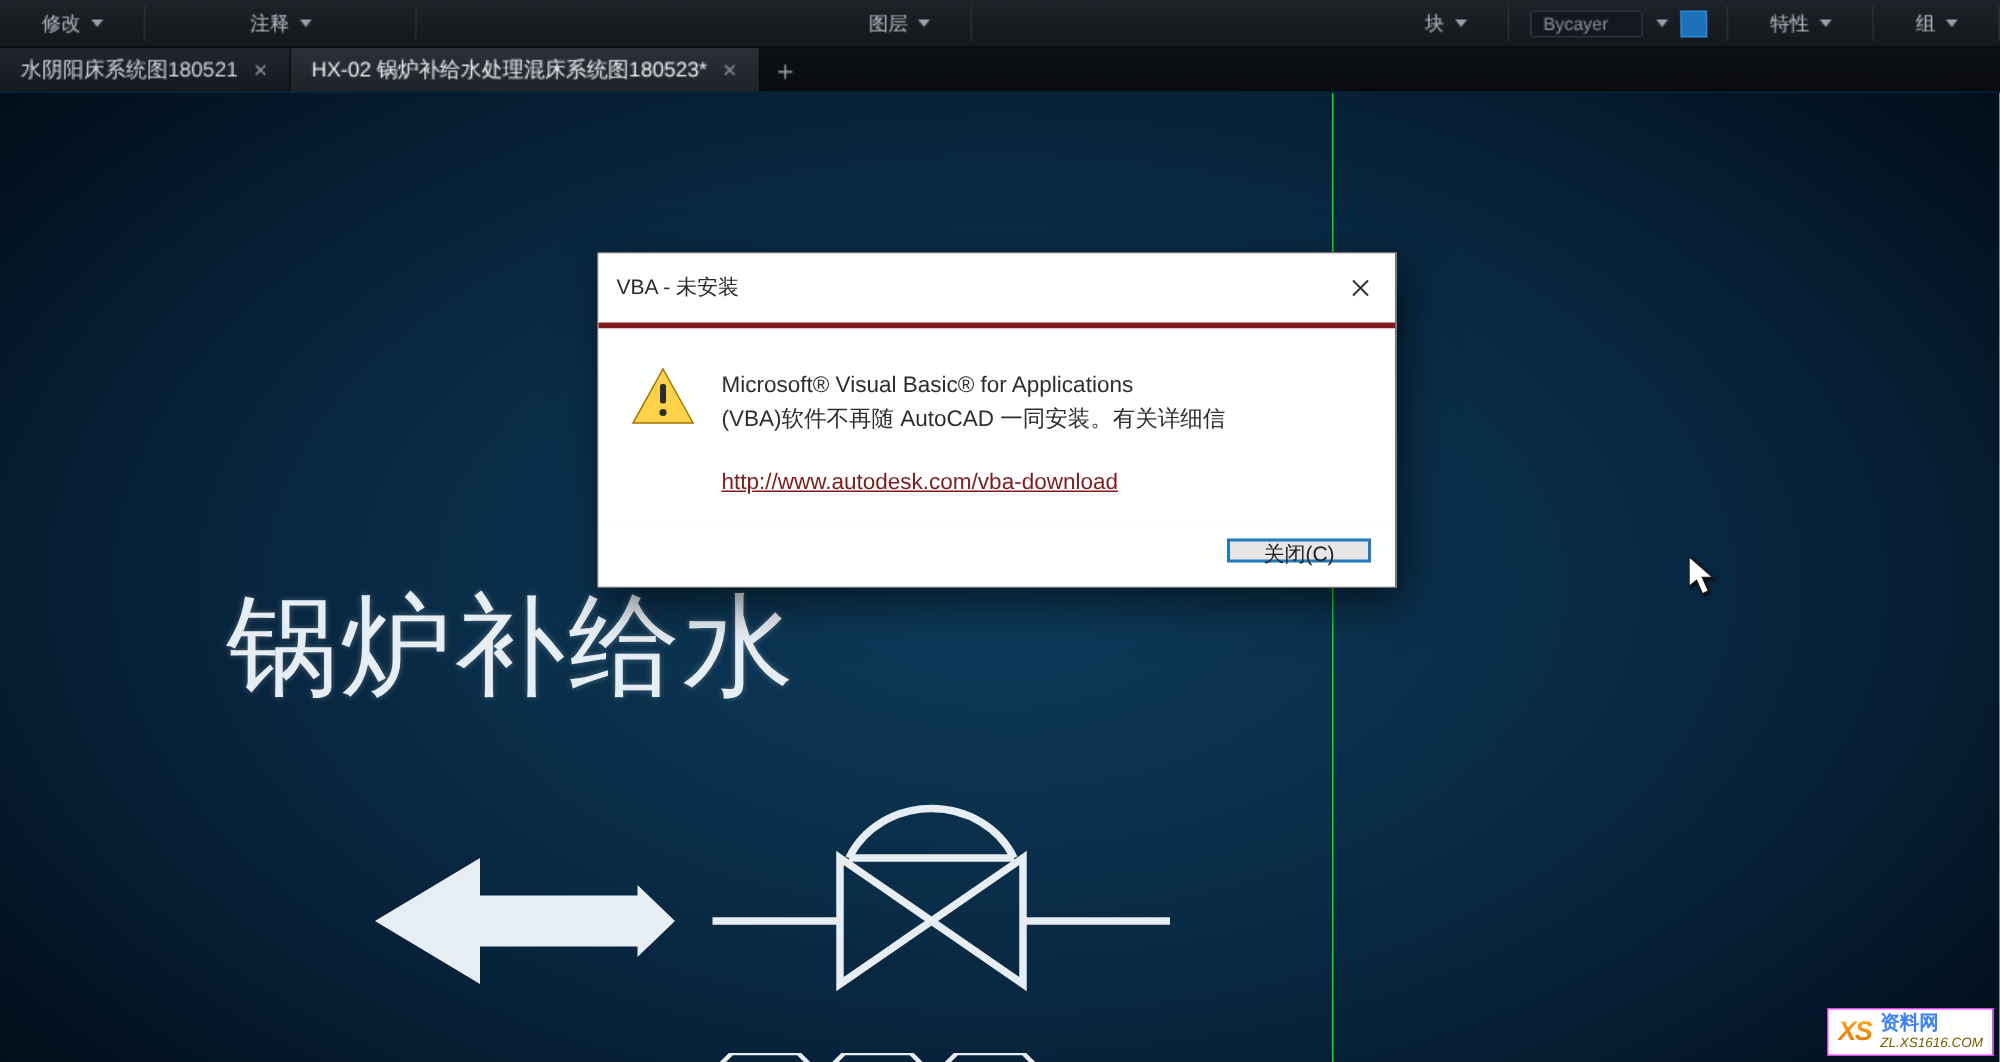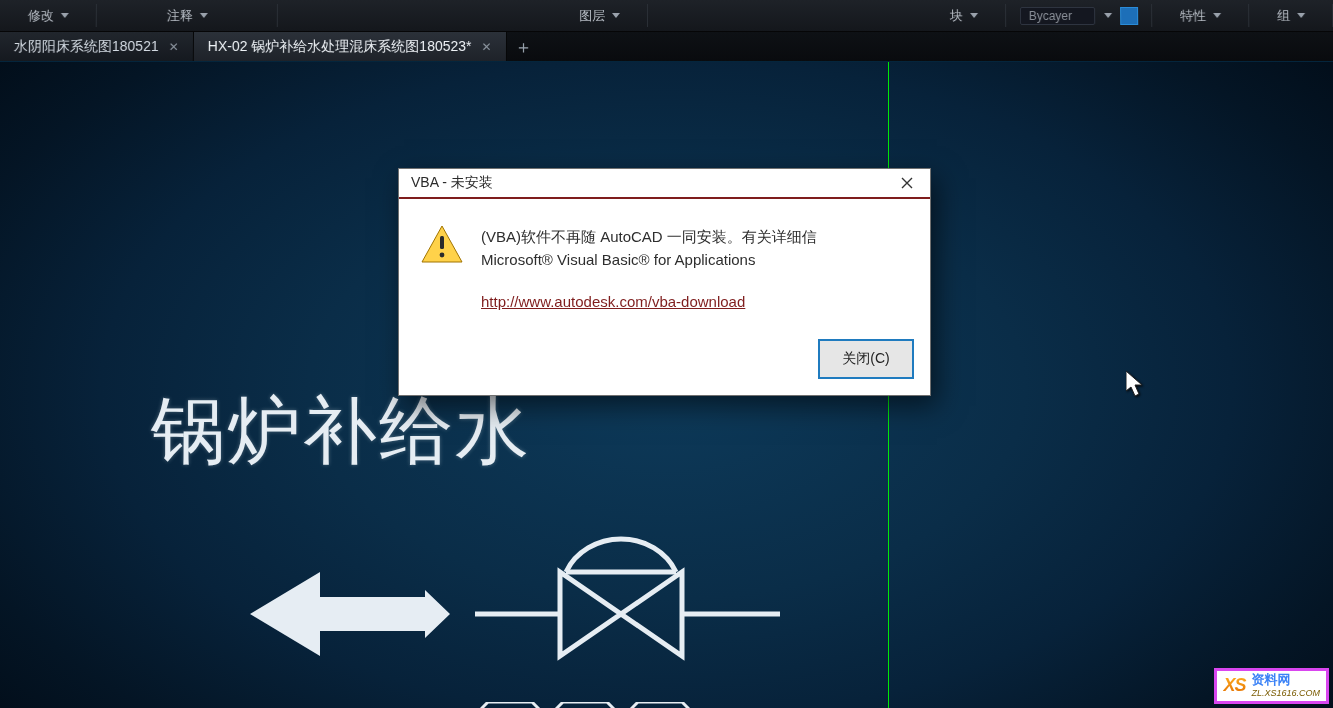--- a/index.html
+++ b/index.html
@@ -103,23 +103,23 @@
 
   
   .dialog {
     position: absolute; left: 398px; top: 168px;
     width: 533px; background: #f5f5f5;
     border: 1px solid #707070;
     box-shadow: 6px 10px 26px rgba(0,0,0,.55);
     font-family: "Microsoft YaHei UI", "Segoe UI", Tahoma, sans-serif;
   }
   .dialog .titlebar {
-    display: flex; align-items: center; height: 30px;
+    display: flex; align-items: center; height: 50px;
     padding: 0 0 0 12px; background: #ffffff;
-    border-bottom: 2px solid #7f1d1d;
+    border-bottom: 4px solid #7f1d1d;
   }
   .dialog .titlebar .ttl {
     flex: 1 1 auto; font-size: 14px; color: #2b2b2b;
   }
   .dialog .titlebar .close {
     width: 46px; height: 100%; display: flex; align-items: center;
     justify-content: center; cursor: pointer;
   }
   .dialog .titlebar .close svg { width: 12px; height: 12px; }
   .dialog .body {
@@ -134,38 +134,38 @@
   }
   .dialog .msg a {
     color: #7f1d1d; text-decoration: underline; display: inline-block;
     margin-top: 18px;
   }
   .dialog .footer {
     display: flex; justify-content: flex-end;
     padding: 12px 16px 16px; background: #ffffff;
   }
   .dialog .footer button {
-    min-width: 96px; height: 40px;
+    min-width: 96px; height: 16px;
     background: #e6e6e6; color: #222;
     border: 2px solid #1f7bbf;
     font-size: 14px; cursor: pointer;
     font-family: inherit;
   }
 
   
   .cursor {
     position: absolute; left: 1126px; top: 371px;
     width: 20px; height: 28px; pointer-events: none;
   }
   .cursor svg { filter: drop-shadow(1px 1px 1px rgba(0,0,0,.8)); }
 
   
   .watermark {
     position: absolute; right: 4px; bottom: 4px;
-    background: #ffffff; border: 3px solid #d946ef;
+    background: #ffffff; border: 1px solid #d946ef;
     padding: 2px 6px 3px 6px; font-size: 12px; color: #333;
     display: flex; align-items: center; gap: 4px;
     line-height: 1.15;
   }
   .watermark .xs {
     font-weight: 900; font-style: italic;
     background: linear-gradient(#ffb020, #e26b00);
     -webkit-background-clip: text; background-clip: text;
     color: transparent; font-size: 18px; letter-spacing: -1px;
     padding-right: 2px;
@@ -279,22 +279,22 @@
   </div>
   <div class="body">
     <div class="icon">
       <svg viewBox="0 0 42 38">
         <polygon points="21,1 41,37 1,37" fill="#ffd24a" stroke="#a17400" stroke-width="1"></polygon>
         <rect x="19" y="11" width="4" height="13" rx="1.5" fill="#2b2b2b"></rect>
         <circle cx="21" cy="30" r="2.4" fill="#2b2b2b"></circle>
       </svg>
     </div>
     <div class="msg">
+      <div>Microsoft® Visual Basic® for Applications</div>
       <div>(VBA)软件不再随 AutoCAD 一同安装。有关详细信</div>
-      <div>Microsoft® Visual Basic® for Applications</div>
       <a href="#">http://www.autodesk.com/vba-download</a>
     </div>
   </div>
   <div class="footer">
     <button>关闭(C)</button>
   </div>
 </div>
 
 <div class="cursor">
   <svg viewBox="0 0 20 28">

